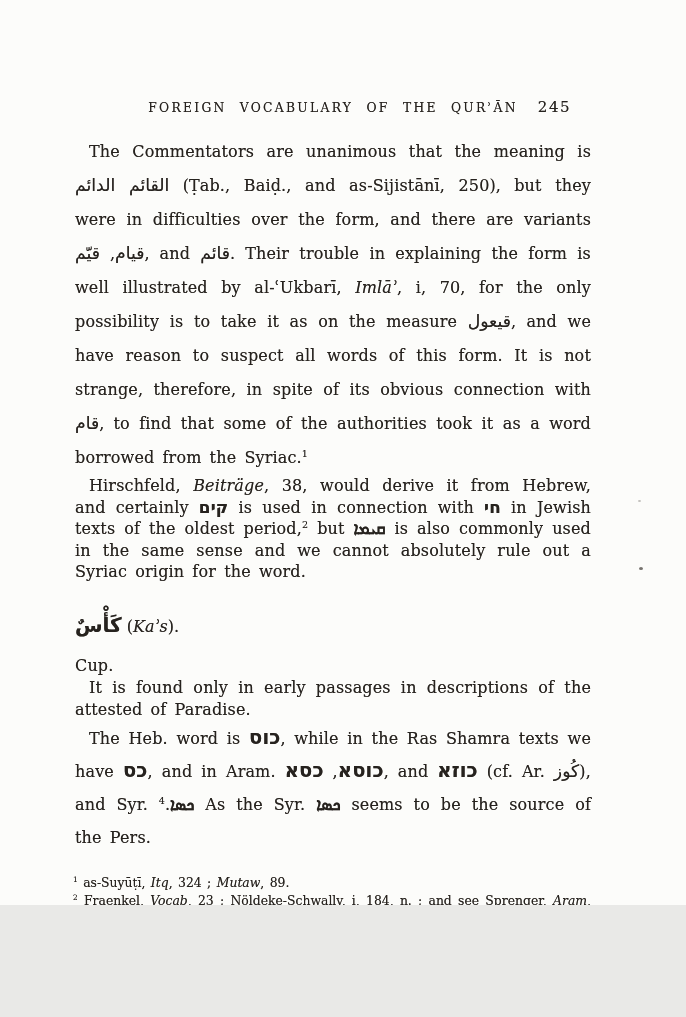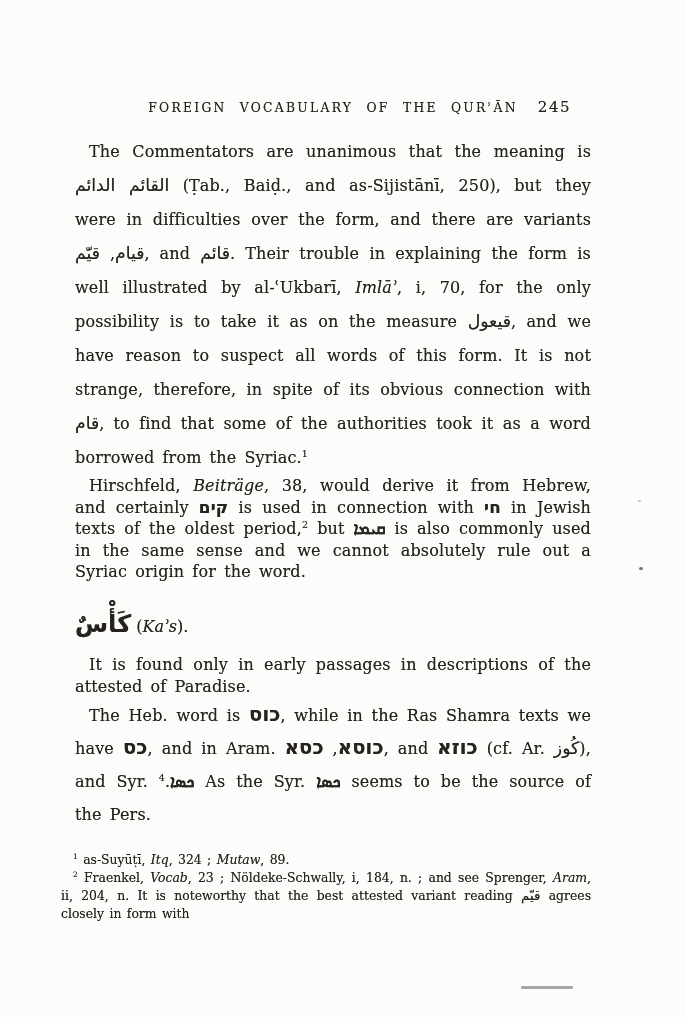--- a/index.html
+++ b/index.html
@@ -1,18 +1,18 @@
 <!DOCTYPE html>
 <html style="--paper: #fcfcfa; --ink: #26221e;"><head>
 <meta charset="utf-8">
 <style>
   html,body{margin:0;padding:0;background:#e9e9e7;}
   .page{
     position:relative;
-    width:686px;height:1017px;
+    width:686px;height:905px;
     margin:0 auto;
     background:var(--paper,#fcfcfa);
     color:var(--ink,#26221e);
     font-family:"DejaVu Serif","Liberation Serif",serif;
     overflow:hidden;
     text-shadow:0 0 .35px rgba(40,35,30,.55);
   }
   .column{position:absolute;left:75px;top:97px;width:516px;}
   .header{position:relative;text-align:center;height:20px;margin-bottom:18px;}
   .title{font-size:12.3px;letter-spacing:2.3px;word-spacing:7px;white-space:nowrap;}
@@ -20,21 +20,21 @@
 
   .para{font-size:16px;text-align:justify;word-spacing:.18em;letter-spacing:.15px;}
   .indent{text-indent:14px;}
   .lh-wide{line-height:34px;}
   .lh-normal{line-height:21.5px;}
   .lh-22{line-height:22.5px;}
   .lh-wide2{line-height:33px;}
   .line{font-size:16px;line-height:23px;word-spacing:.18em;letter-spacing:.15px;}
   .entry-head{margin-top:26px;margin-bottom:9px;font-size:16px;line-height:36px;}
 
-  .arh{font-family:"DejaVu Sans",sans-serif;font-size:24px;font-weight:600;line-height:1;}
+  .arh{font-family:"DejaVu Sans",sans-serif;font-size:20px;font-weight:600;line-height:1;}
   .ar{font-family:"DejaVu Sans",sans-serif;font-size:1.08em;line-height:1;}
   .he{font-family:"DejaVu Sans",sans-serif;font-weight:700;font-size:1.05em;line-height:1;}
   .heb{font-family:"DejaVu Sans",sans-serif;font-weight:700;font-size:1.22em;line-height:1;}
   .syr{font-family:"DejaVu Sans",sans-serif;font-weight:700;font-size:1.05em;line-height:1;}
   .sup{vertical-align:super;font-size:.6em;line-height:0;}
   .i{font-style:italic;}
 
   .footnotes{margin-top:20px;margin-left:-14px;width:530px;}
   .fn{font-size:12.4px;line-height:18px;text-align:justify;text-indent:12px;word-spacing:.12em;}
 
@@ -50,20 +50,21 @@
 
     <div class="header">
       <span class="title">FOREIGN VOCABULARY OF THE QURʾĀN</span>
       <span class="pagenum">245</span>
     </div>
 
     <div id="body-col">
         <div class="para lh-wide indent"><span>The Commentators are unanimous that the meaning is </span><span class="ar">القائم الدائم</span><span> (Ṭab., Baiḍ., and as-Sijistānī, 250), but they were in difficulties over the form, and there are variants </span><span class="ar">قيام</span><span>, </span><span class="ar">قيّم</span><span>, and </span><span class="ar">قائم</span><span>. Their trouble in explaining the form is well illustrated by al-ʿUkbarī, </span><span class="i">Imlāʾ</span><span>, i, 70, for the only possibility is to take it as on the measure </span><span class="ar">قيعول</span><span>, and we have reason to suspect all words of this form.  It is not strange, therefore, in spite of its obvious connection with </span><span class="ar">قام</span><span>, to find that some of the authorities took it as a word borrowed from the Syriac.</span><span class="sup">1</span></div>
         <div class="para lh-normal indent"><span>Hirschfeld, </span><span class="i">Beiträge</span><span>, 38, would derive it from Hebrew, and certainly </span><span class="he">קים</span><span> is used in connection with </span><span class="he">חי</span><span> in Jewish texts of the oldest period,</span><span class="sup">2</span><span> but </span><span class="syr">ܩܝܡܐ</span><span> is also commonly used in the same sense and we cannot absolutely rule out a Syriac origin for the word.</span></div>
         <div class="entry-head"><span class="arh">كَأْسٌ</span><span>  (</span><span class="i">Kaʾs</span><span>).</span></div>
+        <div class="line"><span>Cup.</span></div>
         <div class="para lh-22 indent"><span>It is found only in early passages in descriptions of the attested of Paradise.</span></div>
         <div class="para lh-wide2 indent"><span>The Heb. word is </span><span class="heb">כוס</span><span>, while in the Ras Shamra texts we have </span><span class="heb">כס</span><span>, and in Aram. </span><span class="heb">כוסא</span><span>, </span><span class="heb">כסא</span><span>, and </span><span class="heb">כוזא</span><span> (cf. Ar. </span><span class="ar">كُوز</span><span>), and Syr. </span><span class="syr">ܟܣܐ</span><span>.</span><span class="sup">4</span><span>  As the Syr. </span><span class="syr">ܟܣܐ</span><span> seems to be the source of the Pers.</span></div>
       </div>
 
     <div class="footnotes" id="foot-col">
         <div class="fn"><span class="sup">1</span><span> as-Suyūṭī, </span><span class="i">Itq</span><span>, 324 ; </span><span class="i">Mutaw</span><span>, 89.</span></div>
         <div class="fn"><span class="sup">2</span><span> Fraenkel, </span><span class="i">Vocab</span><span>, 23 ; Nöldeke-Schwally, i, 184, n. ; and see Sprenger, </span><span class="i">Aram</span><span>, ii, 204, n.  It is noteworthy that the best attested variant reading </span><span class="ar">قيّم</span><span> agrees closely in form with </span></div>
       </div>
 
   </div>

